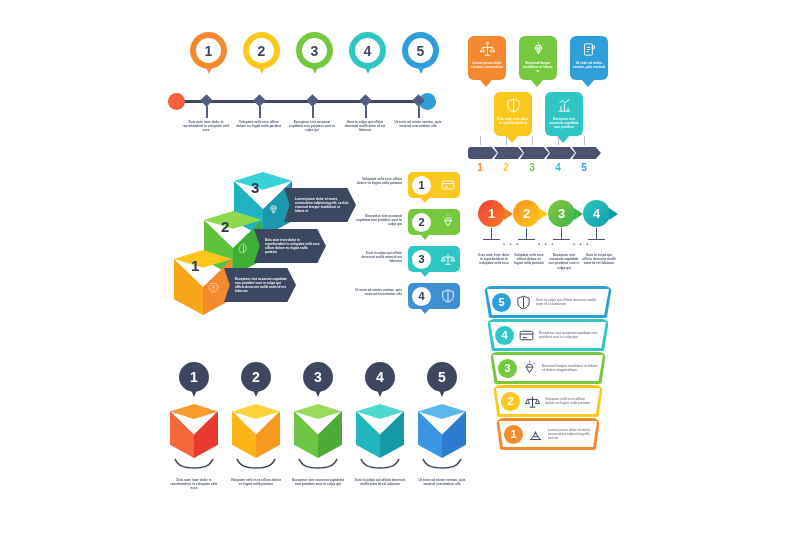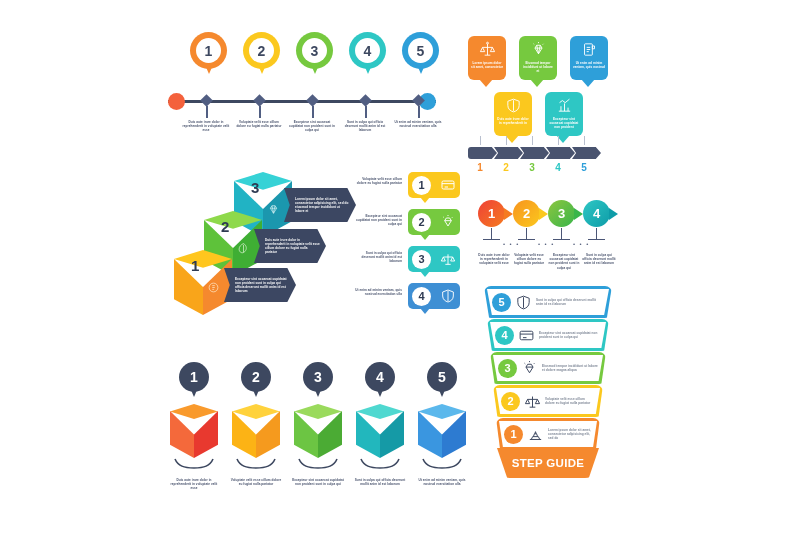--- a/index.html
+++ b/index.html
@@ -622,18 +622,15 @@
         <span class="fn-circ" style="background:#f5892e">1</span>
         <span class="fn-ic">
           <svg viewBox="0 0 24 24" fill="none" stroke="#3d4860" stroke-width="1.4">
               <path d="M4 19h16M6 19l2-4h8l2 4M9 15l1.5-4h3L15 15M11 11l1-3 1 3"></path>
             </svg>
         </span>
         <span class="fn-tx micro-text micro-gray micro-text-l">Lorem ipsum dolor sit amet, consectetur adipisicing elit, sed do</span>
       </div>
     </div>
 
-    <div class="fn-foot" style="left:13px;top:162px;width:102px;height:30px">
-      <span>STEP GUIDE</span>
-    </div>
   </div>
 
 </div>
 
 </body></html>

